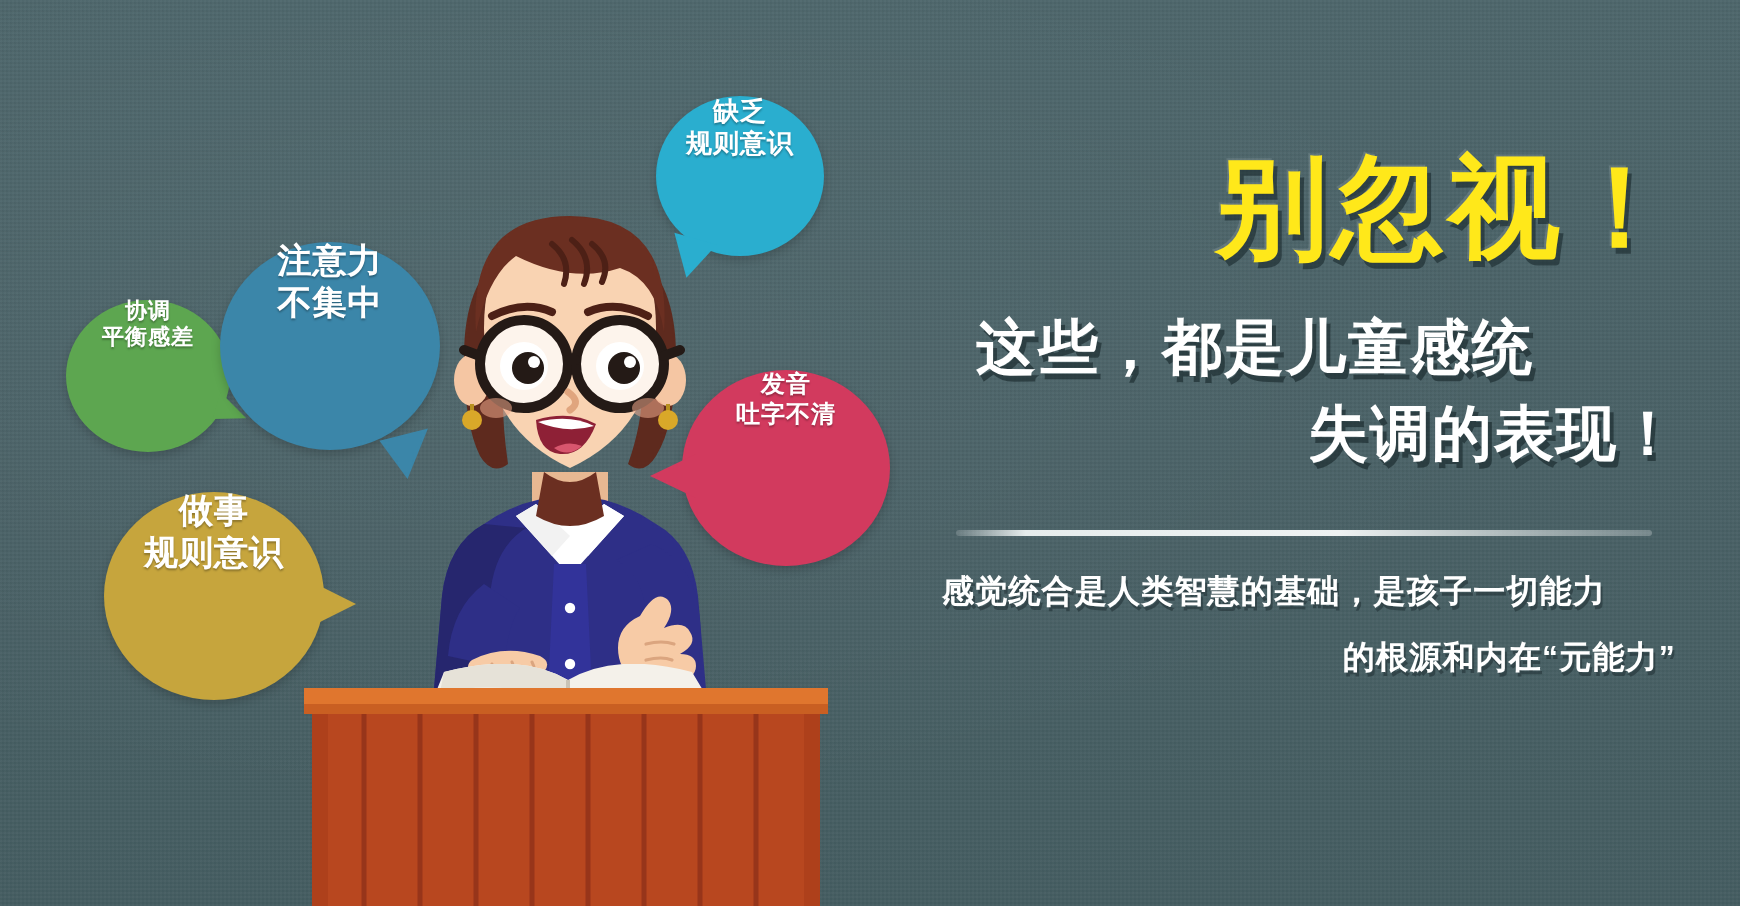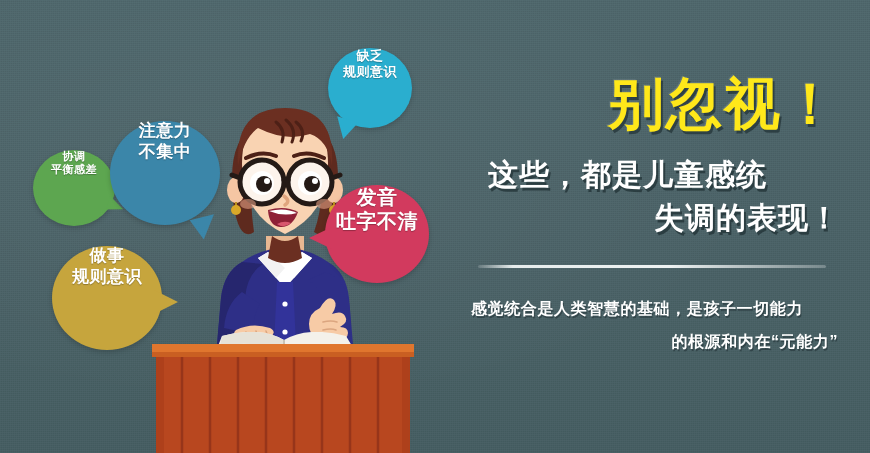--- a/index.html
+++ b/index.html
@@ -57,21 +57,21 @@
     border-right:10px solid transparent;border-left:12px solid transparent;border-top:20px solid #2aaecf;
     transform:rotate(16deg);}
 
   
   #b-orange{left:396px;top:112px;width:84px;height:80px;background:#c67a35;font-size:13px;}
   #b-orange .tail{left:2px;bottom:-10px;
     border-right:10px solid transparent;border-left:11px solid transparent;border-top:19px solid #c67a35;
     transform:rotate(18deg);}
 
   
-  #b-pink{left:325px;top:185px;width:104px;height:98px;background:#d23a5e;font-size:20px;}
+  #b-pink{left:341px;top:185px;width:104px;height:98px;background:#d23a5e;font-size:12px;}
   #b-pink .tail{left:-16px;top:42px;
     border-top:11px solid transparent;border-bottom:11px solid transparent;border-right:23px solid #d23a5e;}
 
   
   #teacher{position:absolute;left:180px;top:86px;width:210px;height:280px;z-index:5;}
   #podium{position:absolute;left:152px;top:332px;width:262px;height:121px;z-index:7;}
 
   
   #rightcol{position:absolute;left:452px;top:76px;width:400px;height:280px;z-index:8;}
   #title-main{
@@ -89,21 +89,20 @@
   #sub-2{right:12px;top:127px;}
   #divider{
     position:absolute;left:26px;top:189px;width:348px;height:3px;
     background:linear-gradient(90deg,rgba(255,255,255,.15) 0%,#e6ecec 10%,#eef2f2 55%,rgba(255,255,255,.25) 100%);
     border-radius:2px;
   }
   .body-line{
     position:absolute;font-size:16px;font-weight:bold;color:#ffffff;
     letter-spacing:.6px;white-space:nowrap;line-height:1;
     text-shadow:1px 2px 0 rgba(22,36,40,.45);
-    margin-top:12px;
   }
   #body-1{left:19px;top:213px;}
   #body-2{right:14px;top:246px;}
 </style>
 </head>
 <body>
 
 <div id="banner">
 
   <svg id="teacher" viewBox="0 0 210 280" xmlns="http://www.w3.org/2000/svg">

